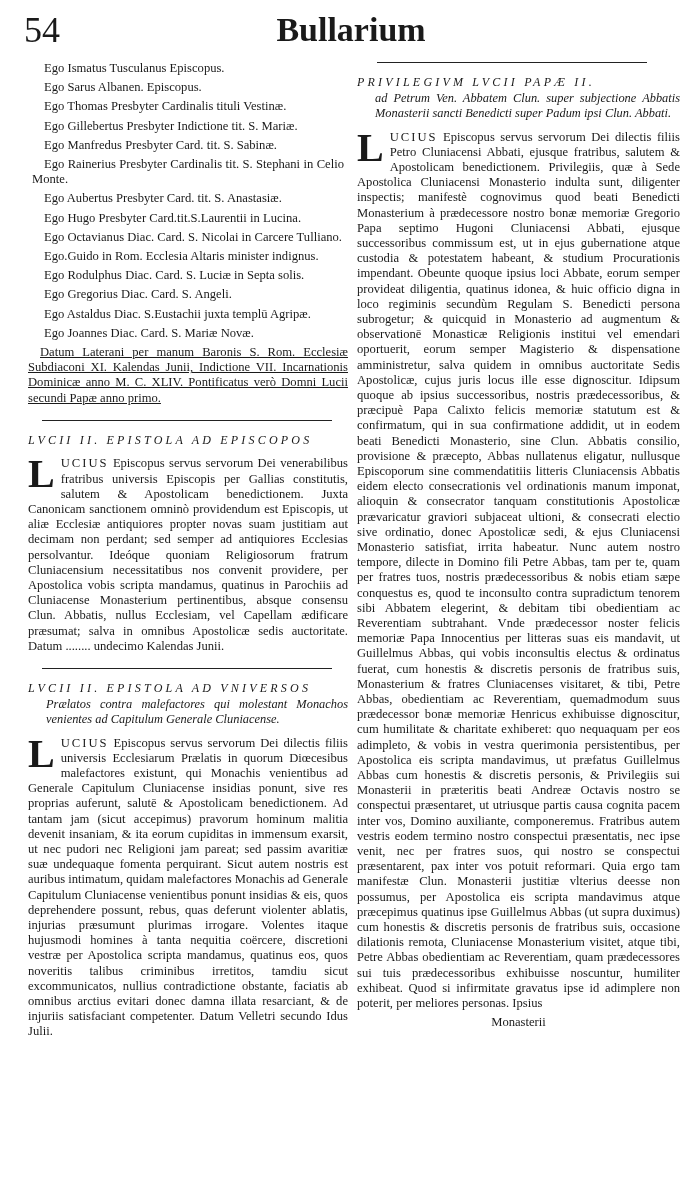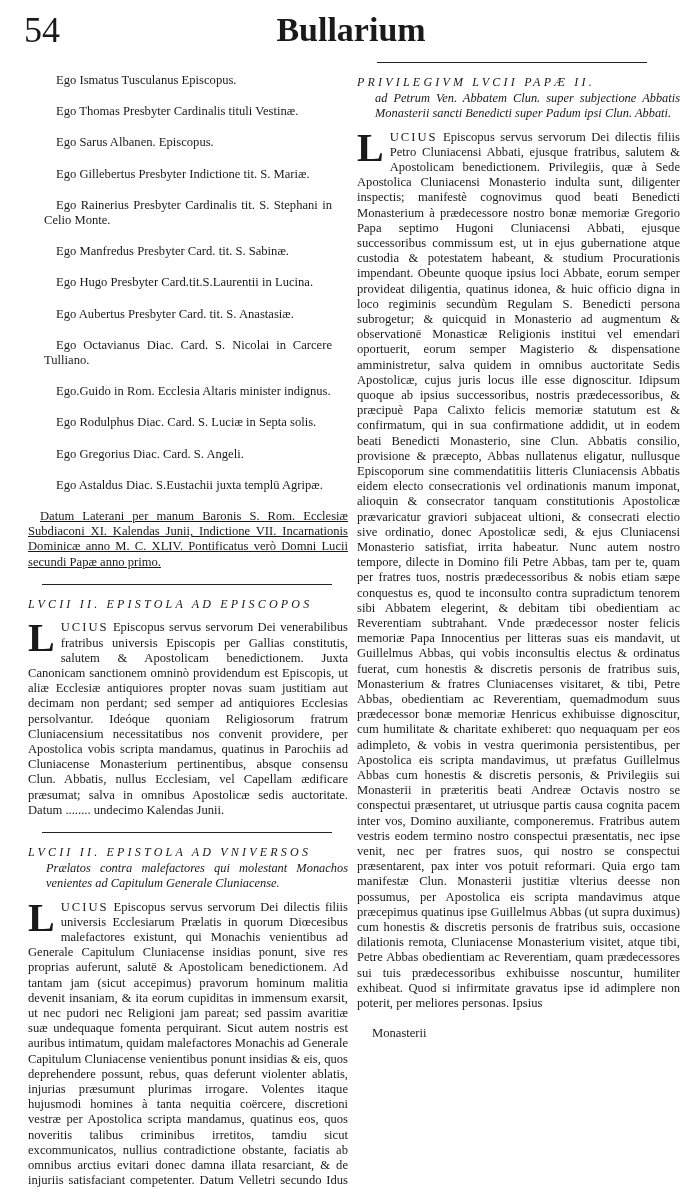--- a/index.html
+++ b/index.html
@@ -15,62 +15,63 @@
     .running-title {
       position: absolute; left: 0; right: 0; top: 10px; text-align: center;
       font-size: 34px; line-height: 40px; font-weight: bold; padding-left: 8px;
     }
     .col {
       position: absolute; top: 56px;
       font-size: 12.6px; line-height: 15.2px;
     }
     .col-left { left: 28px; width: 320px; top: 57px; }
     .col-right { left: 357px; width: 323px; top: 62px; }
-    .sig { text-indent: 12px; margin: 16px; white-space: nowrap; }
+    .sig { text-indent: 12px; margin: 4px; white-space: nowrap; }
     .sig.wrap { white-space: normal; text-align: justify; }
     .p { margin: 0; text-align: justify; }
     .indent { text-indent: 12px; text-decoration: underline; }
     .rule {
       height: 0; border-top: 1.6px solid #222; margin: 14px 0 12px 14px; width: 290px;
     }
     .rule-right { margin: 18px 0 12px 20px; width: 270px; }
     .heading {
       font-style: italic; font-size: 12.4px; line-height: 15.5px; margin: 0 0 8px 0;
       text-align: justify;
     }
     .heading .caps { letter-spacing: 3.2px; font-size: 12px; }
     .heading .sub { display: block; padding-left: 18px; font-style: italic; }
     .dropcap-para { margin: 0; text-align: justify; }
     .dropcap {
       float: left; font-size: 40px; line-height: 32px; margin: 2px 6px 0 0;
       font-weight: bold;
     }
     .smallcaps { letter-spacing: 2px; }
-    .catch { text-align: left; margin: 15px; }
+    .catch { text-align: center; margin: 4px; }
   </style>
 </head>
 <body>
 
 <div class="page-number">54</div>
 <div class="running-title">Bullarium</div>
 
 <div class="col col-left">
   <p class="sig">Ego Ismatus Tusculanus Episcopus.</p>
+  <p class="sig">Ego Sarus Albanen. Episcopus.</p>
   <p class="sig">Ego Thomas Presbyter Cardinalis tituli Vestinæ.</p>
-  <p class="sig">Ego Sarus Albanen. Episcopus.</p>
   <p class="sig">Ego Gillebertus Presbyter Indictione tit. S. Mariæ.</p>
+  <p class="sig">Ego Manfredus Presbyter Card. tit. S. Sabinæ.</p>
   <p class="sig wrap">Ego Rainerius Presbyter Cardinalis tit. S. Stephani in Celio Monte.</p>
-  <p class="sig">Ego Manfredus Presbyter Card. tit. S. Sabinæ.</p>
+  <p class="sig">Ego Aubertus Presbyter Card. tit. S. Anastasiæ.</p>
   <p class="sig">Ego Hugo Presbyter Card.tit.S.Laurentii in Lucina.</p>
-  <p class="sig">Ego Aubertus Presbyter Card. tit. S. Anastasiæ.</p>
   <p class="sig wrap">Ego Octavianus Diac. Card. S. Nicolai in Carcere Tulliano.</p>
   <p class="sig wrap">Ego.Guido in Rom. Ecclesia Altaris minister indignus.</p>
   <p class="sig">Ego Rodulphus Diac. Card. S. Luciæ in Septa solis.</p>
   <p class="sig">Ego Gregorius Diac. Card. S. Angeli.</p>
   <p class="sig">Ego Astaldus Diac. S.Eustachii juxta templū Agripæ.</p>
+  <p class="sig">Ego Joannes Diac. Card. S. Mariæ Novæ.</p>
   <p class="p indent">Datum Laterani per manum Baronis S. Rom. Ecclesiæ Subdiaconi XI. Kalendas Junii, Indictione VII. Incarnationis Dominicæ anno M. C. XLIV. Pontificatus verò Domni Lucii secundi Papæ anno primo.</p>
 
   <div class="rule"></div>
 
   <div class="heading">
     <span class="caps">LVCII II. EPISTOLA AD EPISCOPOS</span>
   </div>
   <p class="dropcap-para">
     <span class="dropcap">L</span><span class="smallcaps">UCIUS</span><span> Episcopus servus servorum Dei venerabilibus fratribus universis Episcopis per Gallias constitutis, salutem &amp; Apostolicam benedictionem. Juxta Canonicam sanctionem omninò providendum est Episcopis, ut aliæ Ecclesiæ antiquiores propter novas suam justitiam aut decimam non perdant; sed semper ad antiquiores Ecclesias persolvantur. Ideóque quoniam Religiosorum fratrum Cluniacensium necessitatibus nos convenit providere, per Apostolica vobis scripta mandamus, quatinus in Parochiis ad Cluniacense Monasterium pertinentibus, absque consensu Clun. Abbatis, nullus Ecclesiam, vel Capellam ædificare præsumat; salva in omnibus Apostolicæ sedis auctoritate. Datum ........ undecimo Kalendas Junii.</span>
   </p>

